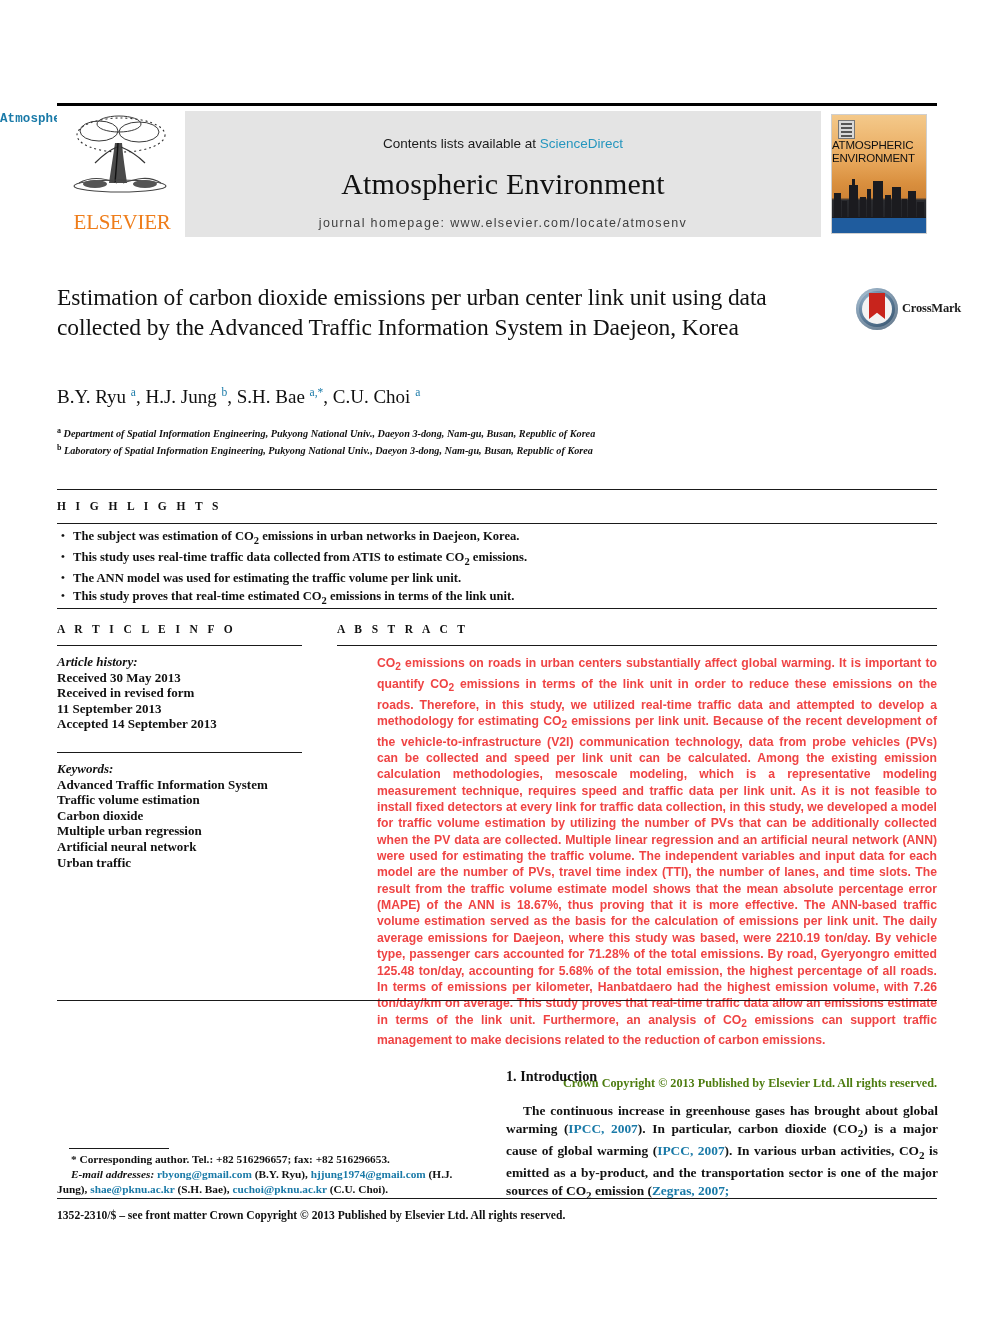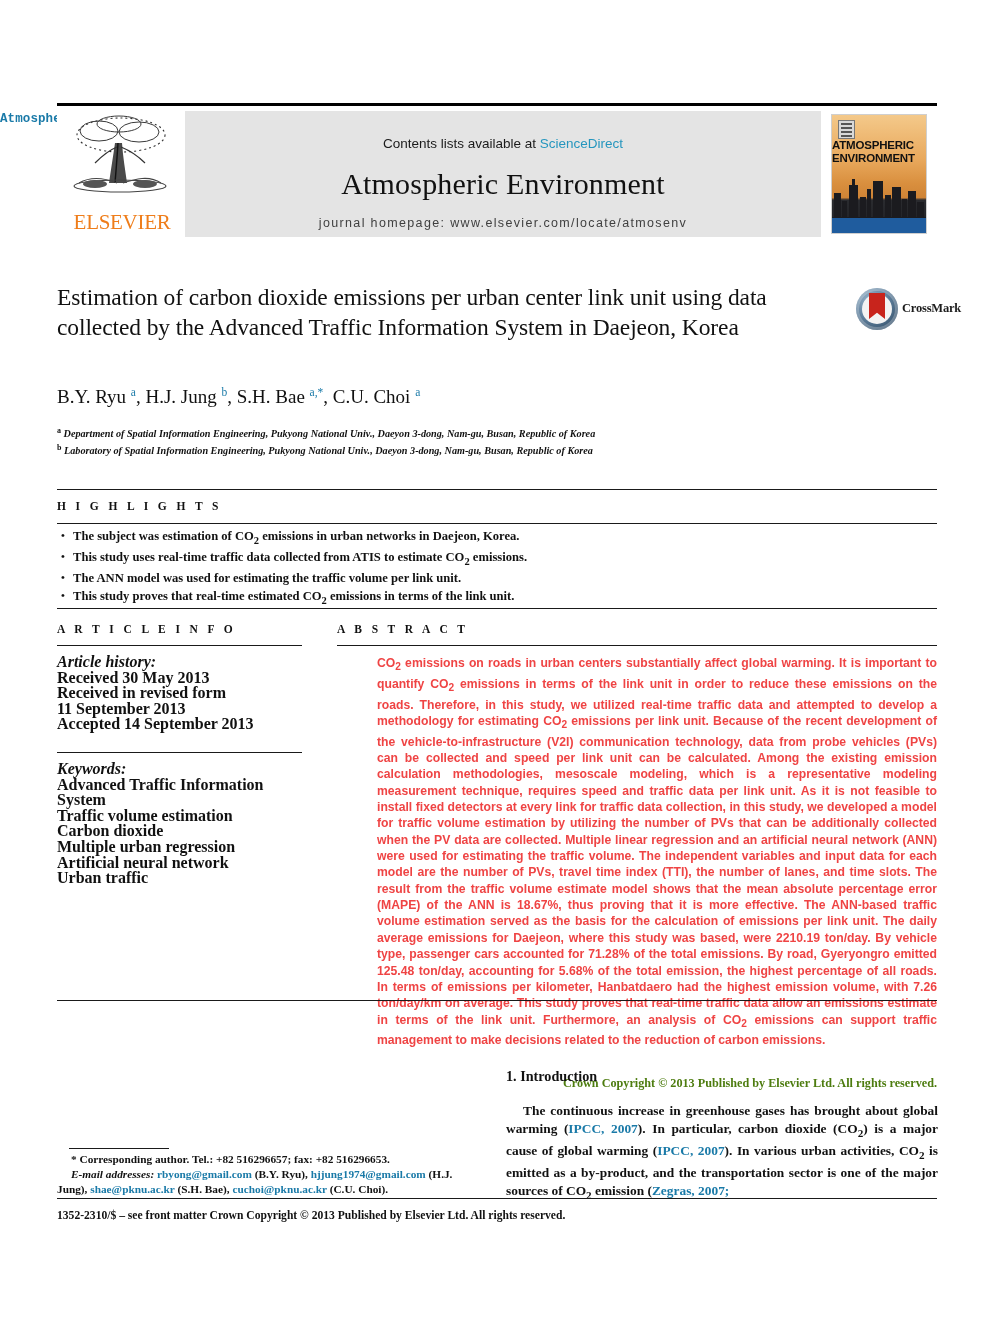--- a/index.html
+++ b/index.html
@@ -126,21 +126,21 @@
   }
   .cover-badge i {
     display:block; height:2px; background:#555; margin:2px 2px 0 2px;
   }
   .cover-title {
     position: absolute;
     left: 0; right: 18px;
     top: 24px;
     text-align: center;
     font-family: "Liberation Sans", sans-serif;
-    font-weight: bold;
+    font-weight: normal;
     font-size: 11.5px;
     line-height: 12.5px;
     color: #111;
     letter-spacing: -0.2px;
   }
   .skyline { position: absolute; left: 0; bottom: 0; width: 94px; height: 62px; }
   .water {
     position: absolute; left:0; bottom:0; width:94px; height:15px;
     background: #1f5c9e;
   }
@@ -289,21 +289,21 @@
     top: 623px;
     width: 245px;
   }
   .info-rule {
     border-top: 1.6px solid #1a1a1a;
     margin-top: 10px;
     margin-bottom: 8px;
   }
   .info-body {
     font-family: "Liberation Serif", serif;
-    font-size: 16px;
+    font-size: 13px;
     line-height: 15.6px;
     font-weight: bold;
     color: #111;
   }
   .info-body .it { font-style: italic; }
   .kw-rule {
     border-top: 1.6px solid #1a1a1a;
     margin-top: 20px;
     margin-bottom: 8px;
     width: 245px;

